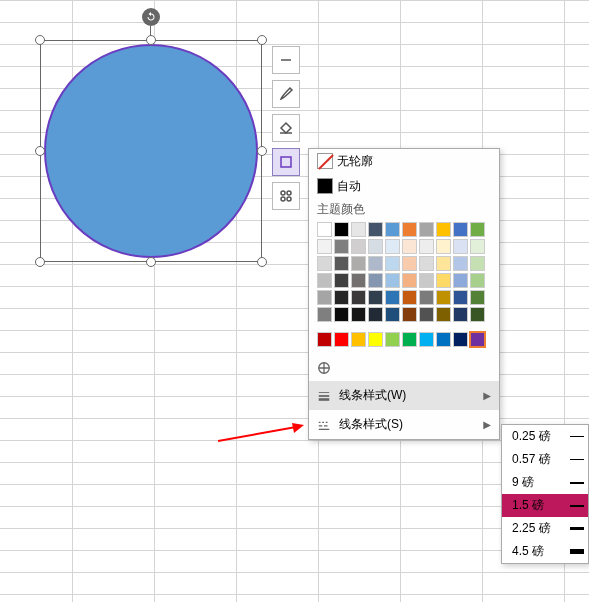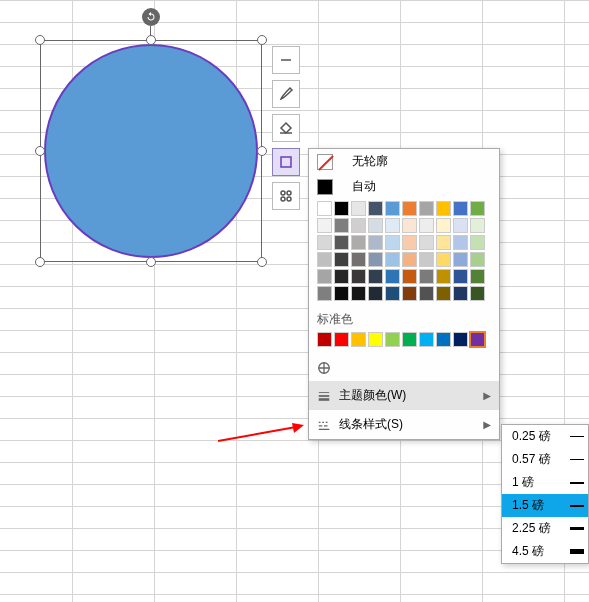--- a/index.html
+++ b/index.html
@@ -30,36 +30,36 @@
 
   
   .minitb{ position:absolute; left:272px; top:46px; display:flex; flex-direction:column; gap:6px; }
   .tb-btn{ width:28px; height:28px; border:1px solid #bbb; background:#fff; display:flex; align-items:center; justify-content:center; }
   .tb-btn.sel{ background:#e4dff6; border-color:#8c7cc0; }
   .tb-btn svg{width:16px;height:16px;fill:none;stroke:#555;stroke-width:1.5}
   .tb-btn.sel svg{stroke:#6a3cbf}
 
   
   .popup{ position:absolute; left:308px; top:148px; width:192px; background:#fefefe; border:1px solid #aaa; box-shadow:2px 2px 6px rgba(0,0,0,.2); font-size:12px; }
-  .popup .row{ display:flex; align-items:center; gap:19px; padding:4px 8px; }
+  .popup .row{ display:flex; align-items:flex-start; gap:4px; padding:4px 8px; }
   .swatch16{ width:16px; height:16px; border:1px solid #999; }
   .section-label{ padding:2px 8px; color:#555; }
   .palette{ padding:2px 8px 6px; }
   .prow{ display:flex; gap:2px; margin-bottom:2px; }
   .prow .sw{ width:15px; height:15px; border:1px solid #ccc; }
   .prow .sw.sel{ outline:2px solid #ed7d31; outline-offset:-1px; border-color:#ed7d31; }
   .mi{ display:flex; align-items:center; gap:8px; padding:6px 8px; }
   .mi svg{width:14px;height:14px;fill:none;stroke:#666;stroke-width:1.5}
   .mi.hl{ background:#e4e4e4; }
   .chev{ margin-left:auto; font-size:10px; color:#666; }
 
   
   .submenu{ position:absolute; left:501px; top:424px; background:#fff; border:1px solid #aaa; box-shadow:2px 2px 6px rgba(0,0,0,.2); font-size:12px; }
   .submenu .wi{ display:flex; align-items:center; justify-content:space-between; padding:3px 4px 3px 10px; min-width:86px; }
-  .submenu .wi.hl{ background:#0ea5e9; }
+  .submenu .wi.hl{ background:#be185d; }
   .linebar{ width:14px; background:#000; }
 
   
   .arrow{ position:absolute; left:218px; top:421px; width:86px; height:24px; pointer-events:none; }
   .arrow svg{width:100%;height:100%}
 
   .nodiag{position:relative}
   .nodiag::after{content:"";position:absolute;left:-2px;top:7px;width:20px;height:2px;background:#d93025;transform:rotate(-45deg)}
 </style>
 </head>
@@ -119,20 +119,21 @@
 
 <div class="popup">
   <div class="row">
     <span class="swatch16 nodiag"></span>
     <span>无轮廓</span>
   </div>
   <div class="row">
     <span class="swatch16" style="background:#000"></span>
     <span>自动</span>
   </div>
+  <div class="section-label">主题颜色</div>
   <div class="palette" id="theme-palette">
       <div class="prow">
         <div class="sw" style="background: rgb(255, 255, 255);"></div>
         <div class="sw" style="background: rgb(0, 0, 0);"></div>
         <div class="sw" style="background: rgb(231, 230, 230);"></div>
         <div class="sw" style="background: rgb(68, 84, 106);"></div>
         <div class="sw" style="background: rgb(91, 155, 213);"></div>
         <div class="sw" style="background: rgb(237, 125, 49);"></div>
         <div class="sw" style="background: rgb(165, 165, 165);"></div>
         <div class="sw" style="background: rgb(255, 192, 0);"></div>
@@ -193,21 +194,20 @@
         <div class="sw" style="background: rgb(23, 22, 22);"></div>
         <div class="sw" style="background: rgb(34, 42, 53);"></div>
         <div class="sw" style="background: rgb(30, 78, 121);"></div>
         <div class="sw" style="background: rgb(131, 60, 11);"></div>
         <div class="sw" style="background: rgb(82, 82, 82);"></div>
         <div class="sw" style="background: rgb(127, 96, 0);"></div>
         <div class="sw" style="background: rgb(31, 56, 100);"></div>
         <div class="sw" style="background: rgb(55, 86, 35);"></div>
       </div>
     </div>
-  <div class="section-label">标准色</div>
   <div class="palette" id="standard-palette">
       <div class="prow">
         <div class="sw" style="background: rgb(192, 0, 0);"></div>
         <div class="sw" style="background: rgb(255, 0, 0);"></div>
         <div class="sw" style="background: rgb(255, 192, 0);"></div>
         <div class="sw" style="background: rgb(255, 255, 0);"></div>
         <div class="sw" style="background: rgb(146, 208, 80);"></div>
         <div class="sw" style="background: rgb(0, 176, 80);"></div>
         <div class="sw" style="background: rgb(0, 176, 240);"></div>
         <div class="sw" style="background: rgb(0, 112, 192);"></div>
@@ -221,21 +221,21 @@
         <circle cx="8" cy="8" r="6"></circle>
         <path d="M8 2v12M2 8h12"></path>
       </svg>
   </div>
   <div class="mi hl">
     <svg viewBox="0 0 16 16">
         <line x1="2" y1="4" x2="14" y2="4" stroke-width="1"></line>
         <line x1="2" y1="8" x2="14" y2="8" stroke-width="2"></line>
         <line x1="2" y1="12" x2="14" y2="12" stroke-width="3"></line>
       </svg>
-    <span>主题颜色(W)</span>
+    <span>线条样式(W)</span>
     <span class="chev">▶</span>
   </div>
   <div class="mi">
     <svg viewBox="0 0 16 16">
         <line x1="2" y1="5" x2="14" y2="5" stroke-dasharray="2 2"></line>
         <line x1="2" y1="9" x2="14" y2="9" stroke-dasharray="4 2"></line>
         <line x1="2" y1="13" x2="14" y2="13"></line>
       </svg>
     <span>线条样式(S)</span>
     <span class="chev">▶</span>
@@ -245,21 +245,21 @@
 <div class="submenu" id="weights">
     <div class="wi">
       <span>0.25 磅</span>
       <span class="linebar" style="height: 1px;"></span>
     </div>
     <div class="wi">
       <span>0.57 磅</span>
       <span class="linebar" style="height: 1px;"></span>
     </div>
     <div class="wi">
-      <span>1 磅</span>
+      <span>9 磅</span>
       <span class="linebar" style="height: 2px;"></span>
     </div>
     <div class="wi hl">
       <span>1.5 磅</span>
       <span class="linebar" style="height: 2px;"></span>
     </div>
     <div class="wi">
       <span>2.25 磅</span>
       <span class="linebar" style="height: 3px;"></span>
     </div>

